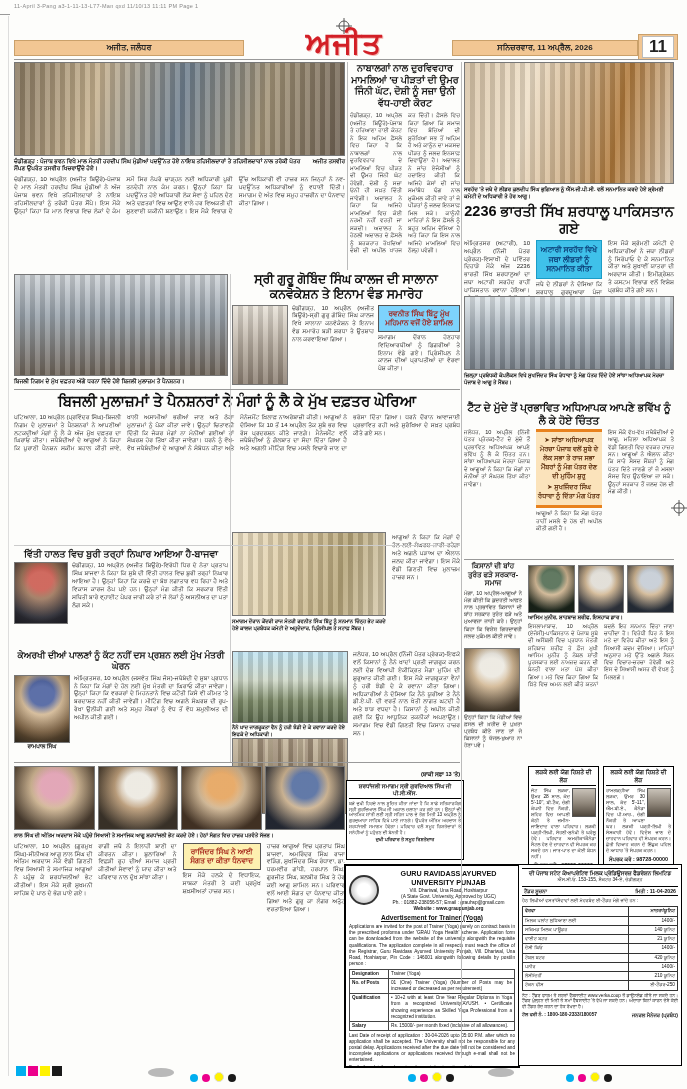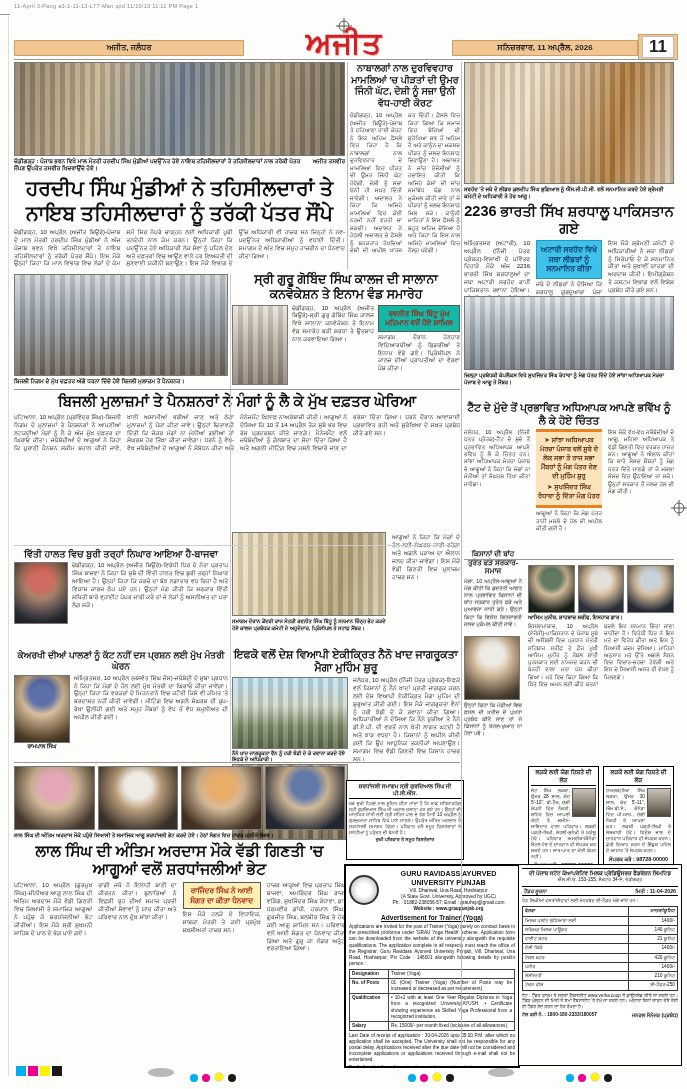--- a/index.html
+++ b/index.html
@@ -22,21 +22,21 @@
   .colsflex{display:flex;gap:6px;}
   .colsflex>div{flex:1;}
   .cap{font-size:5.8px;font-weight:bold;line-height:1.25;color:#000;}
   .cap .credit{float:right;font-weight:bold;}
   .ph{position:relative;overflow:hidden;border:1px solid #777;}
   .ph::after{content:"";position:absolute;inset:0;
      background:repeating-linear-gradient(90deg,rgba(255,255,255,.13) 0 5px,rgba(0,0,0,.12) 5px 10px);}
   .ph.por::after{background:radial-gradient(circle at 50% 38%,rgba(255,255,255,.25) 0 30%,rgba(0,0,0,.25) 80%);}
   .cyanbox{background:#3fc1ea;color:#0a3a74;font-weight:bold;font-size:7.6px;text-align:center;
            padding:4px 2px;line-height:1.3;border:1px solid #1a9cc6;}
-  .creambox{background:#14b8a6;border:1px solid #555;color:#a32016;font-weight:bold;font-size:7.4px;
+  .creambox{background:#7dd3fc;border:1px solid #555;color:#a32016;font-weight:bold;font-size:7.4px;
             text-align:center;padding:3px 2px;line-height:1.3;}
   .tanbullet{background:#fbe3bb;border-top:3px solid #e8821e;border-bottom:3px solid #e8821e;
              color:#5a2d0c;font-weight:bold;font-size:6.6px;text-align:center;padding:4px 2px;line-height:1.35;}
   .smallhl{font-weight:bold;text-align:center;line-height:1.2;}
   .rule{background:#999;}
   .clsbox{border:1px solid #000;background:#fff;padding:2px;font-size:4.8px;line-height:1.25;text-align:justify;}
   .clsbox .chead{font-size:6px;font-weight:bold;text-align:center;border-bottom:1px solid #000;
                  padding-bottom:1px;margin-bottom:2px;}
   .clsbox .cfoot{font-size:5.4px;font-weight:bold;text-align:center;margin-top:2px;}
   .clsphoto{float:right;width:22px;height:27px;margin:0 0 2px 2px;background:linear-gradient(180deg,#c9c2b8,#8d8478 55%,#4e463c);border:1px solid #555;}
@@ -90,21 +90,20 @@
     <div class="pagenum" style="width:30px;height:20px;">11</div>
   </div>
   <div class="abs rule" style="left:14px;top:59px;width:662px;height:1px;"></div>
 
   <div class="abs" style="left:14px;top:62px;width:331px;">
     <div class="ph" style="width:329px;height:92px;background:linear-gradient(100deg,#8a7a62 0%,#c7b28f 25%,#70808f 50%,#a39478 75%,#6d6052 100%);"></div>
     <div class="cap" style="margin-top:2px;">
       <span class="credit">ਅਜੀਤ ਤਸਵੀਰ</span>
       <span>ਚੰਡੀਗੜ੍ਹ : ਪੰਜਾਬ ਭਵਨ ਵਿਖੇ ਮਾਲ ਮੰਤਰੀ ਹਰਦੀਪ ਸਿੰਘ ਮੁੰਡੀਆਂ ਪਦਉੱਨਤ ਹੋਏ ਨਾਇਬ ਤਹਿਸੀਲਦਾਰਾਂ ਤੇ ਤਹਿਸੀਲਦਾਰਾਂ ਨਾਲ ਤਰੱਕੀ ਪੱਤਰ ਸੌਂਪਣ ਉਪਰੰਤ ਤਸਵੀਰ ਖਿਚਵਾਉਂਦੇ ਹੋਏ।</span>
     </div>
-    <div class="hl" style="font-size:20.5px;margin-top:4px;">ਹਰਦੀਪ ਸਿੰਘ ਮੁੰਡੀਆਂ ਨੇ ਤਹਿਸੀਲਦਾਰਾਂ ਤੇ ਨਾਇਬ ਤਹਿਸੀਲਦਾਰਾਂ ਨੂੰ ਤਰੱਕੀ ਪੱਤਰ ਸੌਂਪੇ</div>
     <div class="body-txt cols3" style="margin-top:4px;height:46px;overflow:hidden;">ਚੰਡੀਗੜ੍ਹ, 10 ਅਪ੍ਰੈਲ (ਅਜੀਤ ਬਿਊਰੋ)-ਪੰਜਾਬ ਦੇ ਮਾਲ ਮੰਤਰੀ ਹਰਦੀਪ ਸਿੰਘ ਮੁੰਡੀਆਂ ਨੇ ਅੱਜ ਪੰਜਾਬ ਭਵਨ ਵਿਖੇ ਤਹਿਸੀਲਦਾਰਾਂ ਤੇ ਨਾਇਬ ਤਹਿਸੀਲਦਾਰਾਂ ਨੂੰ ਤਰੱਕੀ ਪੱਤਰ ਸੌਂਪੇ। ਇਸ ਮੌਕੇ ਉਨ੍ਹਾਂ ਕਿਹਾ ਕਿ ਮਾਲ ਵਿਭਾਗ ਵਿਚ ਲੋਕਾਂ ਦੇ ਕੰਮ ਸਮੇਂ ਸਿਰ ਨੇਪਰੇ ਚਾੜ੍ਹਨ ਲਈ ਅਧਿਕਾਰੀ ਪੂਰੀ ਤਨਦੇਹੀ ਨਾਲ ਕੰਮ ਕਰਨ। ਉਨ੍ਹਾਂ ਕਿਹਾ ਕਿ ਪਦਉੱਨਤ ਹੋਏ ਅਧਿਕਾਰੀ ਲੋਕ ਸੇਵਾ ਨੂੰ ਪਹਿਲ ਦੇਣ ਅਤੇ ਦਫ਼ਤਰਾਂ ਵਿਚ ਆਉਣ ਵਾਲੇ ਹਰ ਵਿਅਕਤੀ ਦੀ ਸੁਣਵਾਈ ਯਕੀਨੀ ਬਣਾਉਣ। ਇਸ ਮੌਕੇ ਵਿਭਾਗ ਦੇ ਉੱਚ ਅਧਿਕਾਰੀ ਵੀ ਹਾਜ਼ਰ ਸਨ ਜਿਨ੍ਹਾਂ ਨੇ ਨਵ-ਪਦਉੱਨਤ ਅਧਿਕਾਰੀਆਂ ਨੂੰ ਵਧਾਈ ਦਿੱਤੀ। ਸਮਾਗਮ ਦੇ ਅੰਤ ਵਿਚ ਸਮੂਹ ਹਾਜ਼ਰੀਨ ਦਾ ਧੰਨਵਾਦ ਕੀਤਾ ਗਿਆ।</div>
   </div>
 
   <div class="abs" style="left:350px;top:62px;width:110px;">
     <div class="smallhl" style="font-size:9.6px;">ਨਾਬਾਲਗਾਂ ਨਾਲ ਦੁਰਵਿਵਹਾਰ ਮਾਮਲਿਆਂ 'ਚ ਪੀੜਤਾਂ ਦੀ ਉਮਰ ਜਿੰਨੀ ਘੱਟ, ਦੋਸ਼ੀ ਨੂੰ ਸਜ਼ਾ ਉਨੀ ਵੱਧ-ਹਾਈ ਕੋਰਟ</div>
     <div class="body-txt cols2" style="margin-top:4px;height:198px;overflow:hidden;font-size:5.7px;">ਚੰਡੀਗੜ੍ਹ, 10 ਅਪ੍ਰੈਲ (ਅਜੀਤ ਬਿਊਰੋ)-ਪੰਜਾਬ ਤੇ ਹਰਿਆਣਾ ਹਾਈ ਕੋਰਟ ਨੇ ਇਕ ਅਹਿਮ ਫ਼ੈਸਲੇ ਵਿਚ ਕਿਹਾ ਹੈ ਕਿ ਨਾਬਾਲਗਾਂ ਨਾਲ ਦੁਰਵਿਵਹਾਰ ਦੇ ਮਾਮਲਿਆਂ ਵਿਚ ਪੀੜਤ ਦੀ ਉਮਰ ਜਿੰਨੀ ਘੱਟ ਹੋਵੇਗੀ, ਦੋਸ਼ੀ ਨੂੰ ਸਜ਼ਾ ਓਨੀ ਹੀ ਸਖ਼ਤ ਦਿੱਤੀ ਜਾਵੇਗੀ। ਅਦਾਲਤ ਨੇ ਕਿਹਾ ਕਿ ਅਜਿਹੇ ਮਾਮਲਿਆਂ ਵਿਚ ਕੋਈ ਨਰਮੀ ਨਹੀਂ ਵਰਤੀ ਜਾ ਸਕਦੀ। ਅਦਾਲਤ ਨੇ ਹੇਠਲੀ ਅਦਾਲਤ ਦੇ ਫ਼ੈਸਲੇ ਨੂੰ ਬਰਕਰਾਰ ਰੱਖਦਿਆਂ ਦੋਸ਼ੀ ਦੀ ਅਪੀਲ ਖਾਰਜ ਕਰ ਦਿੱਤੀ। ਫ਼ੈਸਲੇ ਵਿਚ ਕਿਹਾ ਗਿਆ ਕਿ ਸਮਾਜ ਵਿਚ ਬੱਚਿਆਂ ਦੀ ਸੁਰੱਖਿਆ ਸਭ ਤੋਂ ਅਹਿਮ ਹੈ ਅਤੇ ਕਾਨੂੰਨ ਦਾ ਮਕਸਦ ਪੀੜਤ ਨੂੰ ਜਲਦ ਇਨਸਾਫ਼ ਦਿਵਾਉਣਾ ਹੈ। ਅਦਾਲਤ ਨੇ ਜਾਂਚ ਏਜੰਸੀਆਂ ਨੂੰ ਹਦਾਇਤ ਕੀਤੀ ਕਿ ਅਜਿਹੇ ਕੇਸਾਂ ਦੀ ਜਾਂਚ ਸਮਾਂਬੱਧ ਢੰਗ ਨਾਲ ਮੁਕੰਮਲ ਕੀਤੀ ਜਾਵੇ ਤਾਂ ਜੋ ਪੀੜਤਾਂ ਨੂੰ ਜਲਦ ਇਨਸਾਫ਼ ਮਿਲ ਸਕੇ। ਕਾਨੂੰਨੀ ਮਾਹਿਰਾਂ ਨੇ ਇਸ ਫ਼ੈਸਲੇ ਨੂੰ ਬਹੁਤ ਅਹਿਮ ਦੱਸਿਆ ਹੈ ਅਤੇ ਕਿਹਾ ਕਿ ਇਸ ਨਾਲ ਅਜਿਹੇ ਮਾਮਲਿਆਂ ਵਿਚ ਠੱਲ੍ਹ ਪਵੇਗੀ।</div>
   </div>
 
   <div class="abs" style="left:464px;top:62px;width:210px;">
     <div class="ph" style="width:208px;height:120px;background:linear-gradient(100deg,#d9c5a8 0%,#efe0c8 30%,#c9a87e 55%,#b0793a 72%,#d8c6ae 100%);"></div>
@@ -178,35 +177,34 @@
     <div style="display:flex;gap:4px;margin-top:3px;">
       <div style="flex:none;width:56px;">
         <div class="ph por" style="width:54px;height:66px;background:radial-gradient(circle at 50% 26%,#27408b 0 22%,#c9a97e 38%,#8a6a45 70%,#3c3326 100%);"></div>
         <div class="cap" style="font-size:5.6px;text-align:center;">ਰਾਮਪਾਲ ਸਿੰਘ</div>
       </div>
       <div class="body-txt" style="flex:1;height:86px;overflow:hidden;">ਅੰਮ੍ਰਿਤਸਰ, 10 ਅਪ੍ਰੈਲ (ਜਸਵੰਤ ਸਿੰਘ ਜੱਸ)-ਜਥੇਬੰਦੀ ਦੇ ਸੂਬਾ ਪ੍ਰਧਾਨ ਨੇ ਕਿਹਾ ਕਿ ਮੰਗਾਂ ਦੇ ਹੱਲ ਲਈ ਮੁੱਖ ਮੰਤਰੀ ਦਾ ਘਿਰਾਓ ਕੀਤਾ ਜਾਵੇਗਾ। ਉਨ੍ਹਾਂ ਕਿਹਾ ਕਿ ਵਰਕਰਾਂ ਦੇ ਮਿਹਨਤਾਨੇ ਵਿਚ ਕਟੌਤੀ ਕਿਸੇ ਵੀ ਕੀਮਤ 'ਤੇ ਬਰਦਾਸ਼ਤ ਨਹੀਂ ਕੀਤੀ ਜਾਵੇਗੀ। ਮੀਟਿੰਗ ਵਿਚ ਅਗਲੇ ਸੰਘਰਸ਼ ਦੀ ਰੂਪ-ਰੇਖਾ ਉਲੀਕੀ ਗਈ ਅਤੇ ਸਮੂਹ ਮੈਂਬਰਾਂ ਨੂੰ ਵੱਧ ਤੋਂ ਵੱਧ ਸ਼ਮੂਲੀਅਤ ਦੀ ਅਪੀਲ ਕੀਤੀ ਗਈ।</div>
     </div>
   </div>
 
   <div class="abs" style="left:232px;top:648px;width:228px;">
-    <div class="hl" style="font-size:11px;">ਇਫਕੋ ਵਲੋਂ ਦੇਸ਼ ਵਿਆਪੀ ਏਕੀਕ੍ਰਿਤ ਨੈਨੋ ਖਾਦ ਜਾਗਰੂਕਤਾ ਮੈਗਾ ਮੁਹਿੰਮ ਸ਼ੁਰੂ</div>
     <div style="display:flex;gap:5px;margin-top:3px;">
       <div style="flex:none;width:116px;">
         <div class="ph" style="width:114px;height:70px;background:linear-gradient(180deg,#bfe3f2 0%,#cfd8c8 40%,#7f8d6a 70%,#5d6b4e 100%);"></div>
         <div class="cap" style="font-size:5.2px;margin:1px 0;">ਨੈਨੋ ਖਾਦ ਜਾਗਰੂਕਤਾ ਵੈਨ ਨੂੰ ਹਰੀ ਝੰਡੀ ਦੇ ਕੇ ਰਵਾਨਾ ਕਰਦੇ ਹੋਏ ਇਫਕੋ ਦੇ ਅਧਿਕਾਰੀ।</div>
         <div class="ph" style="width:114px;height:74px;background:repeating-linear-gradient(90deg,#d8cdbb 0 8px,#b7a898 8px 16px),linear-gradient(180deg,#e8e2d4,#a39781);background-blend-mode:multiply;"></div>
       </div>
       <div style="flex:1;">
         <div class="body-txt" style="height:118px;overflow:hidden;">ਜਲੰਧਰ, 10 ਅਪ੍ਰੈਲ (ਨਿੱਜੀ ਪੱਤਰ ਪ੍ਰੇਰਕ)-ਇਫਕੋ ਵਲੋਂ ਕਿਸਾਨਾਂ ਨੂੰ ਨੈਨੋ ਖਾਦਾਂ ਪ੍ਰਤੀ ਜਾਗਰੂਕ ਕਰਨ ਲਈ ਦੇਸ਼ ਵਿਆਪੀ ਏਕੀਕ੍ਰਿਤ ਮੈਗਾ ਮੁਹਿੰਮ ਦੀ ਸ਼ੁਰੂਆਤ ਕੀਤੀ ਗਈ। ਇਸ ਮੌਕੇ ਜਾਗਰੂਕਤਾ ਵੈਨਾਂ ਨੂੰ ਹਰੀ ਝੰਡੀ ਦੇ ਕੇ ਰਵਾਨਾ ਕੀਤਾ ਗਿਆ। ਅਧਿਕਾਰੀਆਂ ਨੇ ਦੱਸਿਆ ਕਿ ਨੈਨੋ ਯੂਰੀਆ ਤੇ ਨੈਨੋ ਡੀ.ਏ.ਪੀ. ਦੀ ਵਰਤੋਂ ਨਾਲ ਖੇਤੀ ਲਾਗਤ ਘਟਦੀ ਹੈ ਅਤੇ ਝਾੜ ਵਧਦਾ ਹੈ। ਕਿਸਾਨਾਂ ਨੂੰ ਅਪੀਲ ਕੀਤੀ ਗਈ ਕਿ ਉਹ ਆਧੁਨਿਕ ਤਕਨੀਕਾਂ ਅਪਣਾਉਣ। ਸਮਾਗਮ ਵਿਚ ਵੱਡੀ ਗਿਣਤੀ ਵਿਚ ਕਿਸਾਨ ਹਾਜ਼ਰ ਸਨ।</div>
         <div class="cap" style="text-align:right;font-size:5.6px;margin-top:2px;">(ਬਾਕੀ ਸਫ਼ਾ 13 'ਤੇ)</div>
       </div>
     </div>
   </div>
 
-  <div class="abs" style="left:464px;top:550px;width:58px;">
+  <div class="abs" style="left:464px;top:562px;width:58px;">
     <div class="smallhl" style="font-size:7.2px;">ਕਿਸਾਨਾਂ ਦੀ ਬਾਂਹ ਤੁਰੰਤ ਫੜੇ ਸਰਕਾਰ-ਸਮਾਜ</div>
     <div class="body-txt" style="font-size:5.4px;margin-top:2px;height:56px;overflow:hidden;">ਮੋਗਾ, 10 ਅਪ੍ਰੈਲ-ਆਗੂਆਂ ਨੇ ਮੰਗ ਕੀਤੀ ਕਿ ਕੁਦਰਤੀ ਆਫ਼ਤ ਨਾਲ ਪ੍ਰਭਾਵਿਤ ਕਿਸਾਨਾਂ ਦੀ ਬਾਂਹ ਸਰਕਾਰ ਤੁਰੰਤ ਫੜੇ ਅਤੇ ਮੁਆਵਜ਼ਾ ਜਾਰੀ ਕਰੇ। ਉਨ੍ਹਾਂ ਕਿਹਾ ਕਿ ਵਿਸ਼ੇਸ਼ ਗਿਰਦਾਵਰੀ ਜਲਦ ਮੁਕੰਮਲ ਕੀਤੀ ਜਾਵੇ।</div>
     <div class="ph por" style="width:54px;height:62px;margin-top:2px;background:radial-gradient(circle at 50% 26%,#e8e4da 0 22%,#c9a97e 40%,#6b5a45 78%,#3c3326 100%);"></div>
     <div class="body-txt" style="font-size:5.4px;margin-top:2px;height:62px;overflow:hidden;">ਉਨ੍ਹਾਂ ਕਿਹਾ ਕਿ ਮੰਡੀਆਂ ਵਿਚ ਫ਼ਸਲ ਦੀ ਖ਼ਰੀਦ ਦੇ ਪੁਖ਼ਤਾ ਪ੍ਰਬੰਧ ਕੀਤੇ ਜਾਣ ਤਾਂ ਜੋ ਕਿਸਾਨਾਂ ਨੂੰ ਖੱਜਲ-ਖੁਆਰ ਨਾ ਹੋਣਾ ਪਵੇ।</div>
   </div>
 
   <div class="abs" style="left:528px;top:562px;width:146px;">
     <div style="display:flex;gap:3px;margin-top:3px;">
       <div class="ph por" style="width:46px;height:46px;background:radial-gradient(circle at 50% 28%,#2e4d2e 0 24%,#c9a97e 40%,#1e2a1e 80%);"></div>
       <div class="ph por" style="width:46px;height:46px;background:radial-gradient(circle at 50% 28%,#d9d5cc 0 24%,#c9a97e 40%,#3a3f4a 80%);"></div>
@@ -230,21 +228,20 @@
   </div>
 
   <div class="abs" style="left:14px;top:766px;width:331px;">
     <div style="display:flex;gap:3px;">
       <div class="ph por" style="width:80px;height:62px;background:radial-gradient(circle at 50% 30%,#d98aa0 0 22%,#c9a97e 40%,#5a4a3a 80%);"></div>
       <div class="ph por" style="width:80px;height:62px;background:radial-gradient(circle at 50% 30%,#e8e4da 0 22%,#b08a5e 40%,#4a4034 80%);"></div>
       <div class="ph por" style="width:80px;height:62px;background:radial-gradient(circle at 50% 30%,#e0903a 0 22%,#c9a97e 40%,#55402e 80%);"></div>
       <div class="ph por" style="width:80px;height:62px;background:radial-gradient(circle at 50% 30%,#2e4d8b 0 22%,#c9a97e 40%,#2e3340 80%);"></div>
     </div>
     <div class="cap" style="font-size:5.3px;margin-top:2px;">ਲਾਲ ਸਿੰਘ ਦੀ ਅੰਤਿਮ ਅਰਦਾਸ ਮੌਕੇ ਪਹੁੰਚੇ ਸਿਆਸੀ ਤੇ ਸਮਾਜਿਕ ਆਗੂ ਸ਼ਰਧਾਂਜਲੀ ਭੇਟ ਕਰਦੇ ਹੋਏ। ਹੇਠਾਂ ਸੰਗਤ ਵਿਚ ਹਾਜ਼ਰ ਪਤਵੰਤੇ ਸੱਜਣ।</div>
-    <div class="hl" style="font-size:15.5px;margin-top:3px;">ਲਾਲ ਸਿੰਘ ਦੀ ਅੰਤਿਮ ਅਰਦਾਸ ਮੌਕੇ ਵੱਡੀ ਗਿਣਤੀ 'ਚ ਆਗੂਆਂ ਵਲੋਂ ਸ਼ਰਧਾਂਜਲੀਆਂ ਭੇਟ</div>
     <div class="colsflex" style="margin-top:4px;height:188px;overflow:hidden;">
       <div class="body-txt">ਪਟਿਆਲਾ, 10 ਅਪ੍ਰੈਲ (ਗੁਰਮੁਖ ਸਿੰਘ)-ਸੀਨੀਅਰ ਆਗੂ ਲਾਲ ਸਿੰਘ ਦੀ ਅੰਤਿਮ ਅਰਦਾਸ ਮੌਕੇ ਵੱਡੀ ਗਿਣਤੀ ਵਿਚ ਸਿਆਸੀ ਤੇ ਸਮਾਜਿਕ ਆਗੂਆਂ ਨੇ ਪਹੁੰਚ ਕੇ ਸ਼ਰਧਾਂਜਲੀਆਂ ਭੇਟ ਕੀਤੀਆਂ। ਇਸ ਮੌਕੇ ਸ੍ਰੀ ਸੁਖਮਨੀ ਸਾਹਿਬ ਦੇ ਪਾਠ ਦੇ ਭੋਗ ਪਾਏ ਗਏ।</div>
       <div class="body-txt">ਰਾਗੀ ਜਥੇ ਨੇ ਇਲਾਹੀ ਬਾਣੀ ਦਾ ਕੀਰਤਨ ਕੀਤਾ। ਬੁਲਾਰਿਆਂ ਨੇ ਵਿਛੜੀ ਰੂਹ ਦੀਆਂ ਸਮਾਜ ਪ੍ਰਤੀ ਕੀਤੀਆਂ ਸੇਵਾਵਾਂ ਨੂੰ ਯਾਦ ਕੀਤਾ ਅਤੇ ਪਰਿਵਾਰ ਨਾਲ ਦੁੱਖ ਸਾਂਝਾ ਕੀਤਾ।</div>
       <div>
         <div class="creambox" style="background:#fdf0b0;">ਰਾਜਿੰਦਰ ਸਿੰਘ ਨੇ ਆਈ ਸੰਗਤ ਦਾ ਕੀਤਾ ਧੰਨਵਾਦ</div>
         <div class="body-txt" style="margin-top:2px;">ਇਸ ਮੌਕੇ ਹਲਕੇ ਦੇ ਵਿਧਾਇਕ, ਸਾਬਕਾ ਮੰਤਰੀ ਤੇ ਕਈ ਪ੍ਰਮੁੱਖ ਸ਼ਖ਼ਸੀਅਤਾਂ ਹਾਜ਼ਰ ਸਨ।</div>
       </div>
       <div class="body-txt">ਹਾਜ਼ਰ ਆਗੂਆਂ ਵਿਚ ਪ੍ਰਤਾਪ ਸਿੰਘ ਬਾਜਵਾ, ਅਮਰਿੰਦਰ ਸਿੰਘ ਰਾਜਾ ਵੜਿੰਗ, ਸੁਖਜਿੰਦਰ ਸਿੰਘ ਰੰਧਾਵਾ, ਡਾ. ਧਰਮਵੀਰ ਗਾਂਧੀ, ਹਰਪਾਲ ਸਿੰਘ, ਗੁਰਜੀਤ ਸਿੰਘ, ਬਲਬੀਰ ਸਿੰਘ ਤੇ ਹੋਰ ਕਈ ਆਗੂ ਸ਼ਾਮਿਲ ਸਨ। ਪਰਿਵਾਰ ਵਲੋਂ ਆਈ ਸੰਗਤ ਦਾ ਧੰਨਵਾਦ ਕੀਤਾ ਗਿਆ ਅਤੇ ਗੁਰੂ ਕਾ ਲੰਗਰ ਅਤੁੱਟ ਵਰਤਾਇਆ ਗਿਆ।</div>
     </div>
   </div>

